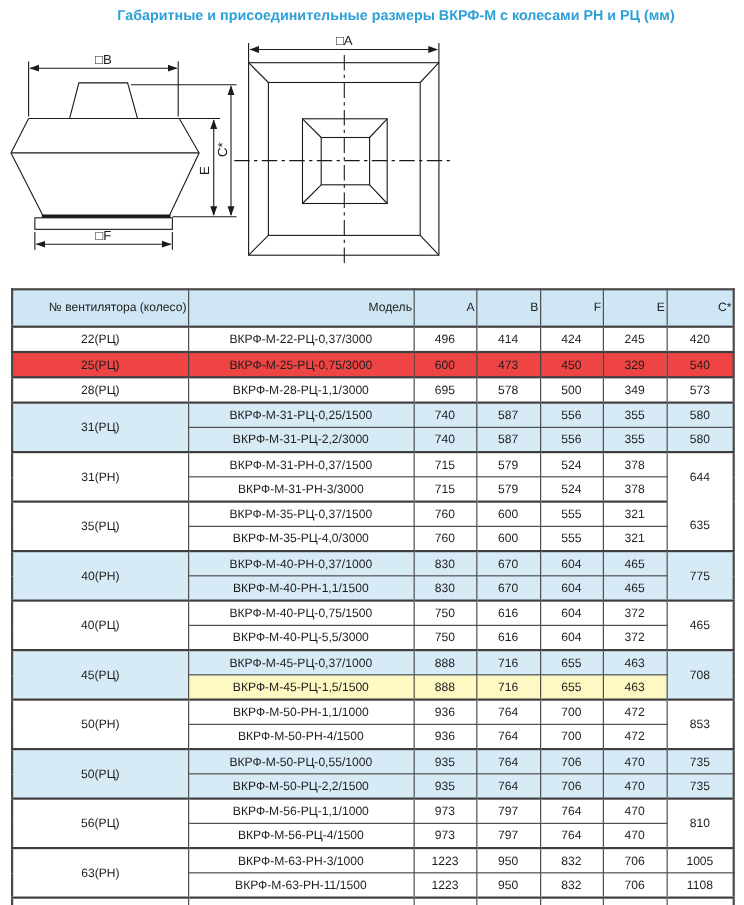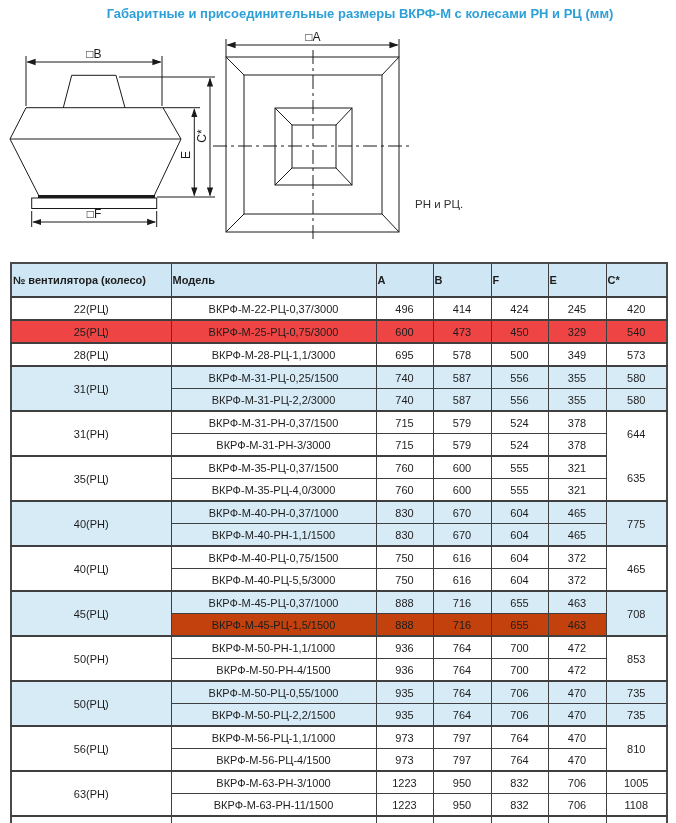--- a/index.html
+++ b/index.html
@@ -7,22 +7,22 @@
         font-family:"Liberation Sans",sans-serif;overflow:hidden;padding-left:44px;}
   .title{position:absolute;top:6px;left:0;width:100%;text-align:center;
          font-size:13px;font-weight:bold;color:var(--accent,#2da0d8);}
   svg.drawing{position:absolute;top:30px;left:0;}
   .note{position:absolute;left:415px;top:196px;width:245px;
         font-size:11.5px;color:#333;line-height:1.45;}
   table.dims{position:absolute;left:10px;top:262px;width:656px;
         border-collapse:collapse;table-layout:fixed;
         font-size:11px;color:#1d1d1d;border:2px solid #4a4a4a;}
   table.dims th{height:30px;background:var(--header-blue,#cfe6f4);
-        font-weight:bold;font-size:11px;border:1px solid #3f3f3f;
-        border-bottom-width:2px;text-align:left;}
+        font-weight:normal;font-size:11px;border:1px solid #3f3f3f;
+        border-bottom-width:2px;text-align:right;}
   table.dims td{height:21px;text-align:center;padding:0 2px;
         border:1px solid #3f3f3f;white-space:nowrap;}
   table.dims td.gtop{border-top-width:2px;}
   table.dims td.join-down{border-bottom-style:hidden;}
   table.dims td.join-up{border-top-style:hidden;}
   .dwg-line{stroke:#1a1a1a;stroke-width:1;fill:none;}
   .dwg-dim{stroke:#1a1a1a;stroke-width:1;fill:none;}
   .dwg-center{stroke:#1a1a1a;stroke-width:1;fill:none;stroke-dasharray:14 4 3 4;}
   .dwg-label{font-family:"Liberation Sans",sans-serif;font-size:12px;fill:#1a1a1a;}
 </style>
@@ -92,21 +92,20 @@
       <line class="dwg-line" x1="352" y1="78" x2="336" y2="95"></line>
       <line class="dwg-line" x1="275" y1="155" x2="292" y2="138"></line>
       <line class="dwg-line" x1="352" y1="155" x2="336" y2="138"></line>
 
       <line class="dwg-center" x1="213" y1="116" x2="409" y2="116"></line>
       <line class="dwg-center" x1="313" y1="20" x2="313" y2="210"></line>
     </g>
   </svg>
 
   <div class="note">
-    <div>РН и РЦ.</div>
   </div>
 
   <table class="dims">
     <colgroup>
       <col style="width:160px">
         <col style="width:205px">
         <col style="width:57px">
       <col style="width:58px">
         <col style="width:57px">
         <col style="width:58px">
@@ -234,21 +233,21 @@
         </tr>
         <tr style="background: rgb(215, 235, 247);">
           <td class="gtop" rowspan="2">45(РЦ)</td>
           <td class="gtop">ВКРФ-М-45-РЦ-0,37/1000</td>
           <td class="gtop">888</td>
           <td class="gtop">716</td>
           <td class="gtop">655</td>
           <td class="gtop">463</td>
           <td class="gtop" rowspan="2">708</td>
         </tr>
-        <tr style="background: #c2410c;">
+        <tr style="background: #fef9c3;">
           <td>ВКРФ-М-45-РЦ-1,5/1500</td>
           <td>888</td>
           <td>716</td>
           <td>655</td>
           <td>463</td>
         </tr>
         <tr>
           <td class="gtop" rowspan="2">50(РН)</td>
           <td class="gtop">ВКРФ-М-50-РН-1,1/1000</td>
           <td class="gtop">936</td>

